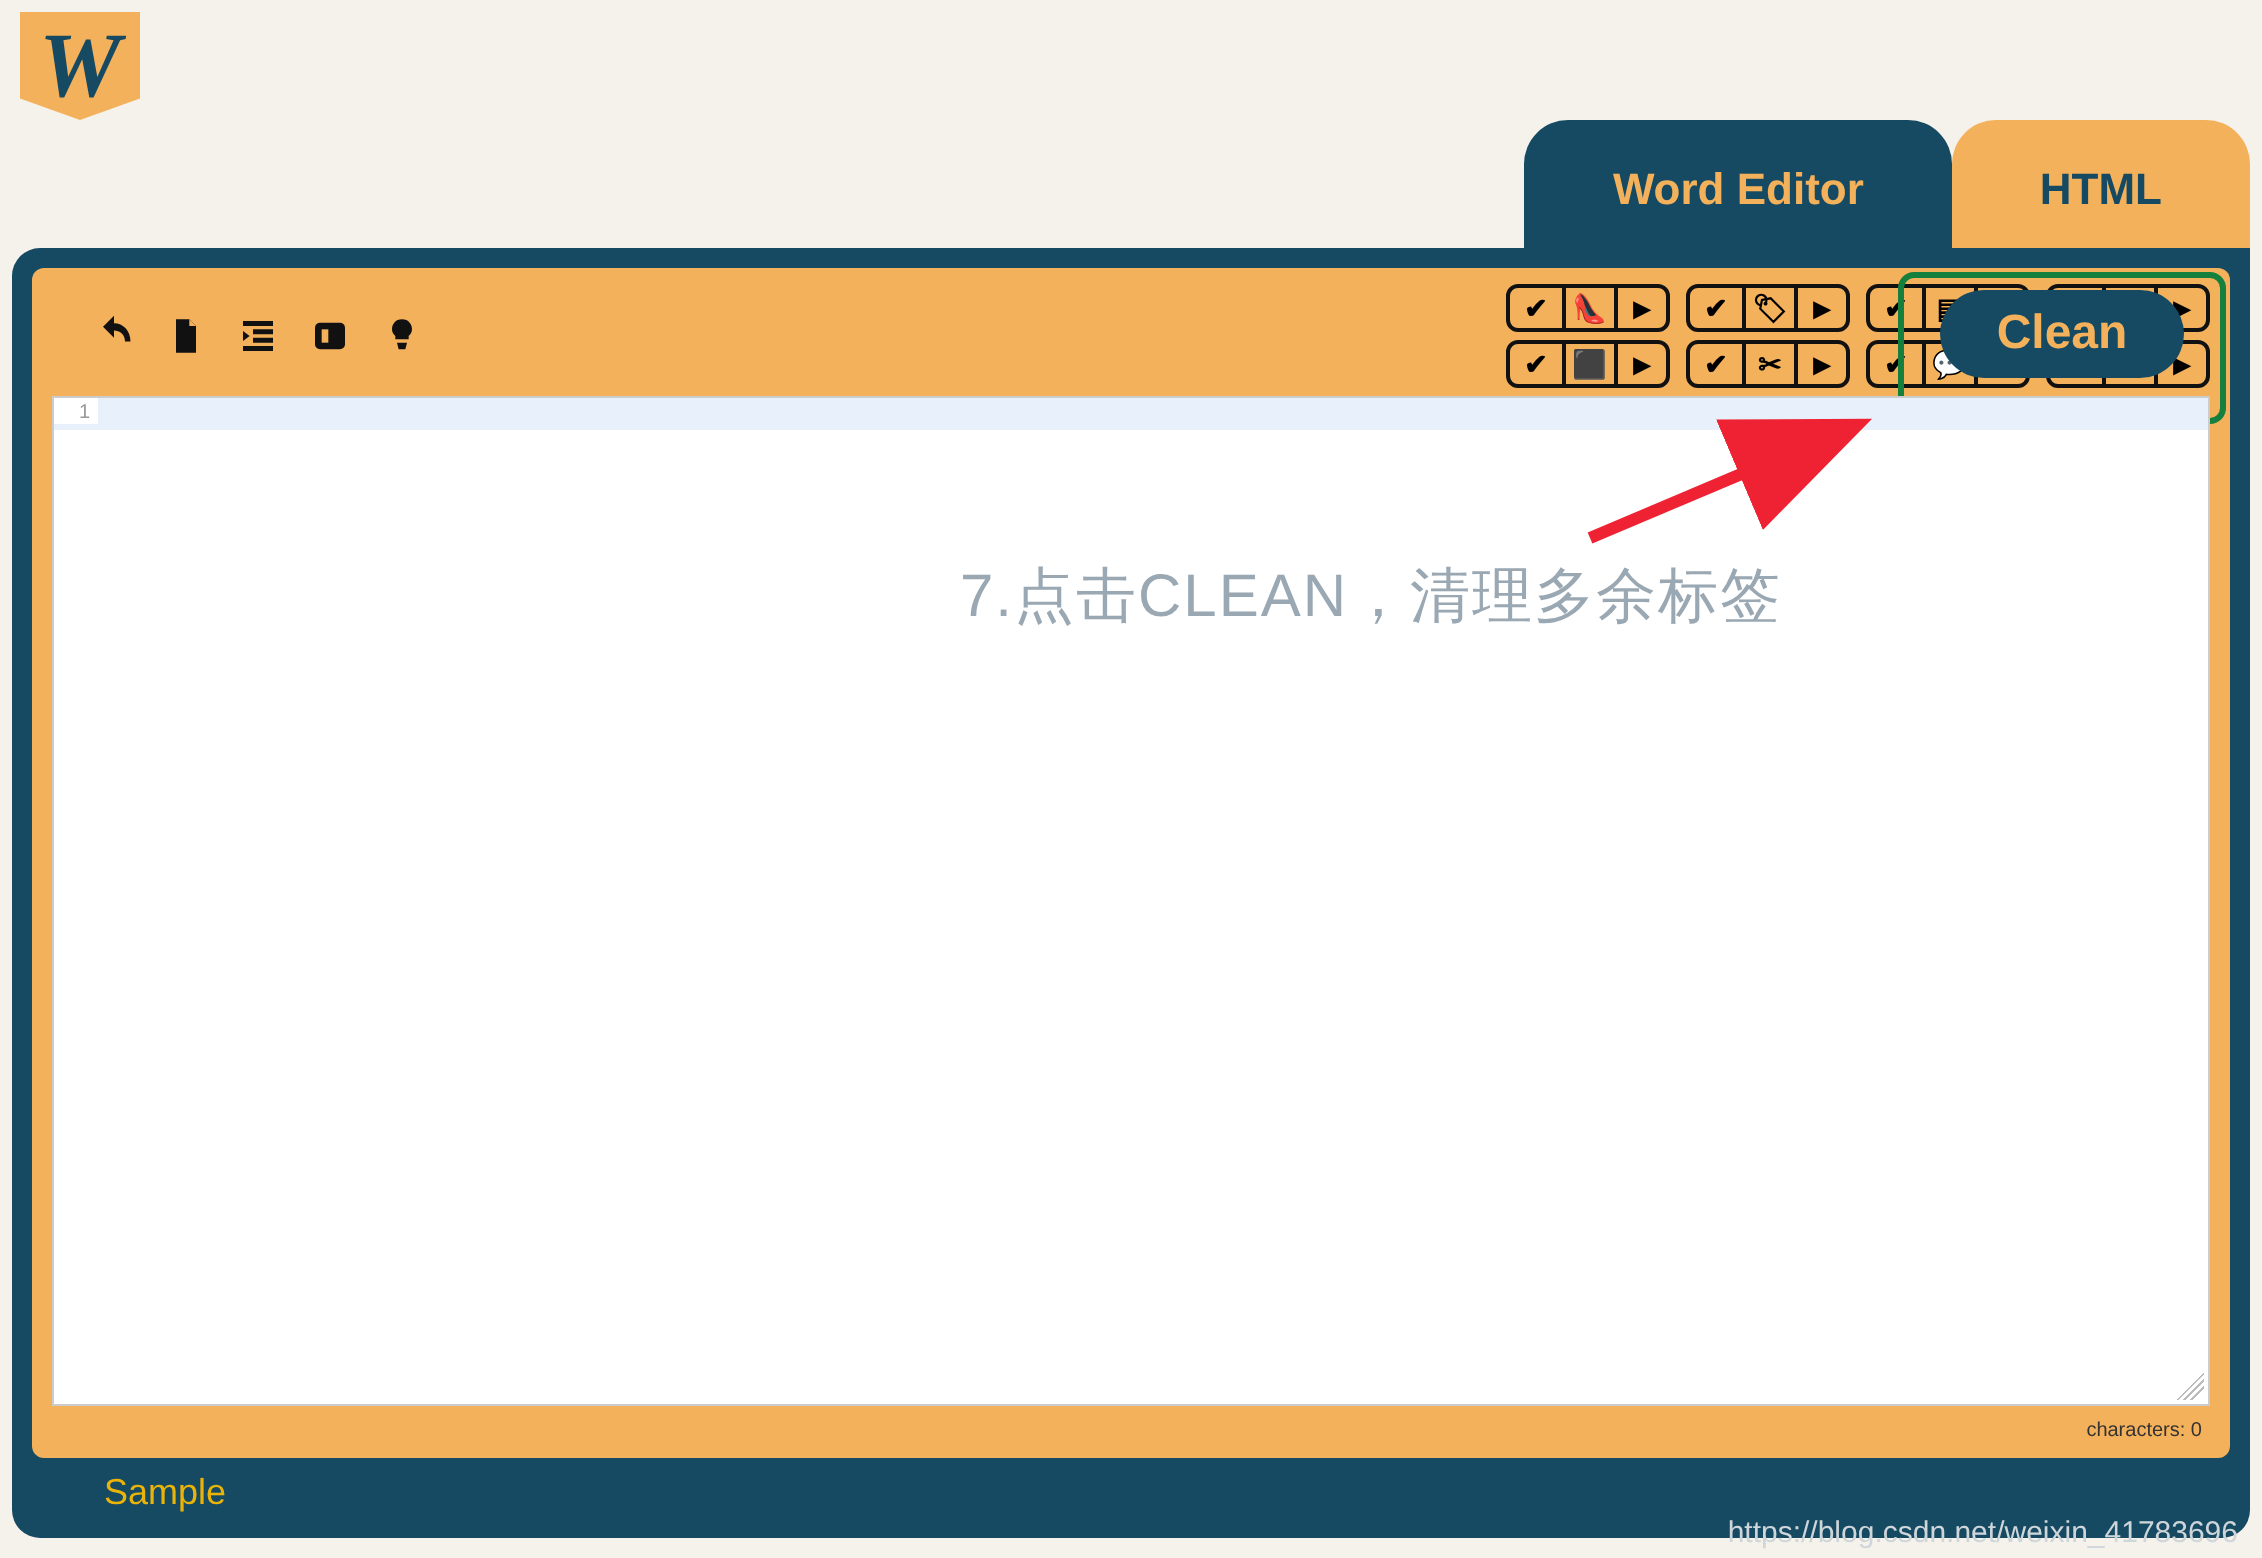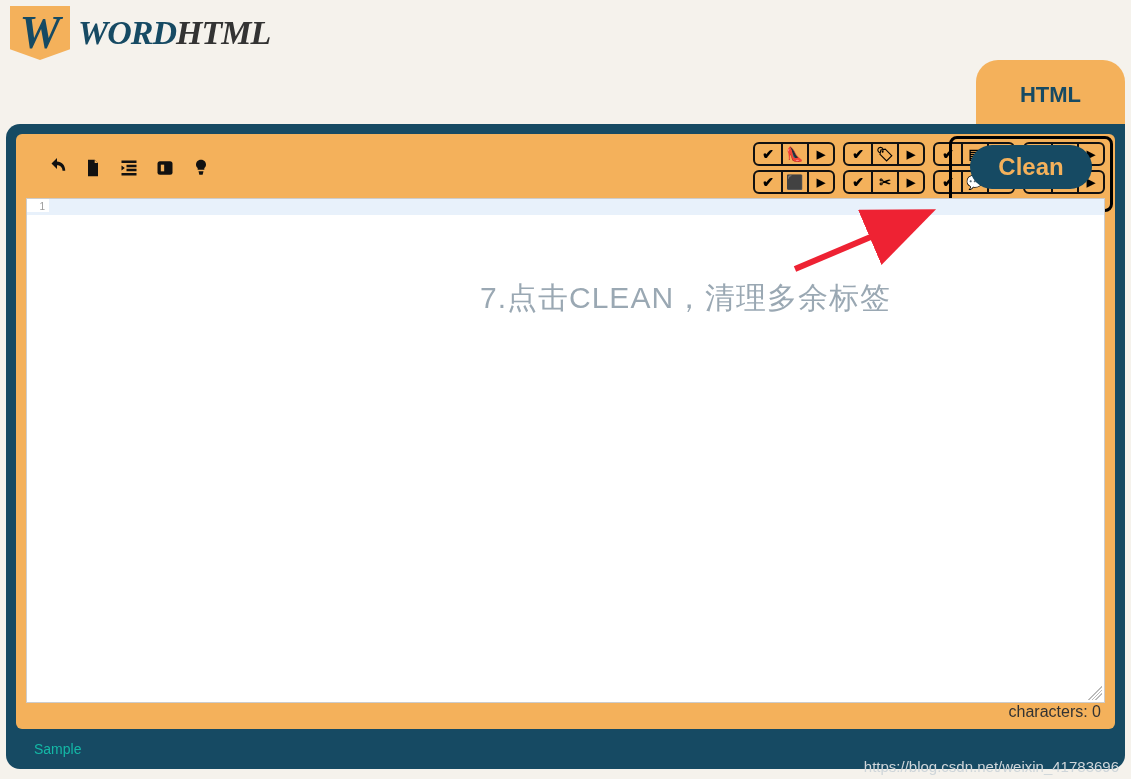--- a/index.html
+++ b/index.html
@@ -96,21 +96,21 @@
     display:flex; align-items:center; justify-content:center;
     font-size: 14px; font-weight:900;
   }
   .opt-group .sep { border-left:2px solid #111; }
   .arrow-r::after { content:"▶"; font-size:11px; }
 
   .clean-wrap {
     position:absolute;
     top: 2px; right: 2px;
     width: 164px; height: 76px;
-    border: 3px solid #000000;
+    border: 3px solid #15803d;
     border-radius: 8px;
     display:flex; align-items:flex-start; justify-content:center;
     padding-top:6px;
   }
   .clean-btn {
     background:#164a63; color:#f4b15b;
     font-size:24px; font-weight:600;
     border:none; border-radius:22px;
     padding: 8px 28px; cursor:pointer;
   }
@@ -136,25 +136,25 @@
     position:absolute; right:2px; bottom:2px;
     width:14px; height:14px;
     background:
       linear-gradient(135deg, transparent 50%, #bbb 50%, #bbb 55%, transparent 55%,
                        transparent 62%, #bbb 62%, #bbb 67%, transparent 67%,
                        transparent 74%, #bbb 74%, #bbb 79%, transparent 79%);
     cursor: nwse-resize;
   }
   .char-count {
     position:absolute; right:14px; bottom: 8px;
-    font-size:16px; color:#333;
+    font-size:10px; color:#333;
   }
   .sample-link {
-    position:absolute; left:28px; bottom:12px;
-    color:#14b8a6; font-size:14px; cursor:pointer;
+    position:absolute; left:46px; bottom:12px;
+    color:#eab308; font-size:18px; cursor:pointer;
   }
   .watermark {
     position:absolute; right:12px; bottom:4px;
     color:#cfd6da; font-size:15px;
   }
 
   
   .annot-arrow {
     position:absolute;
     top: 204px; left: 790px;
@@ -170,26 +170,24 @@
     pointer-events:none;
   }
 </style>
 </head>
 <body>
 
 <div class="logo-area">
   <div class="logo-badge">
     <span>W</span>
   </div>
-  <div class="logo-text">
-    <span class="w1">WORD</span><span class="w2">HTML</span>
-  </div>
 </div>
 
 <div class="tab-bar">
+  <div class="tab tab-word">Word Editor</div>
   <div class="tab tab-html">HTML</div>
 </div>
 
 <div class="panel-outer">
   <div class="panel-inner">
 
     <div class="toolbar">
       <div class="tb-left">
         <div class="tb-icon">
           <svg viewBox="0 0 24 24" width="22" height="22" fill="currentColor">

